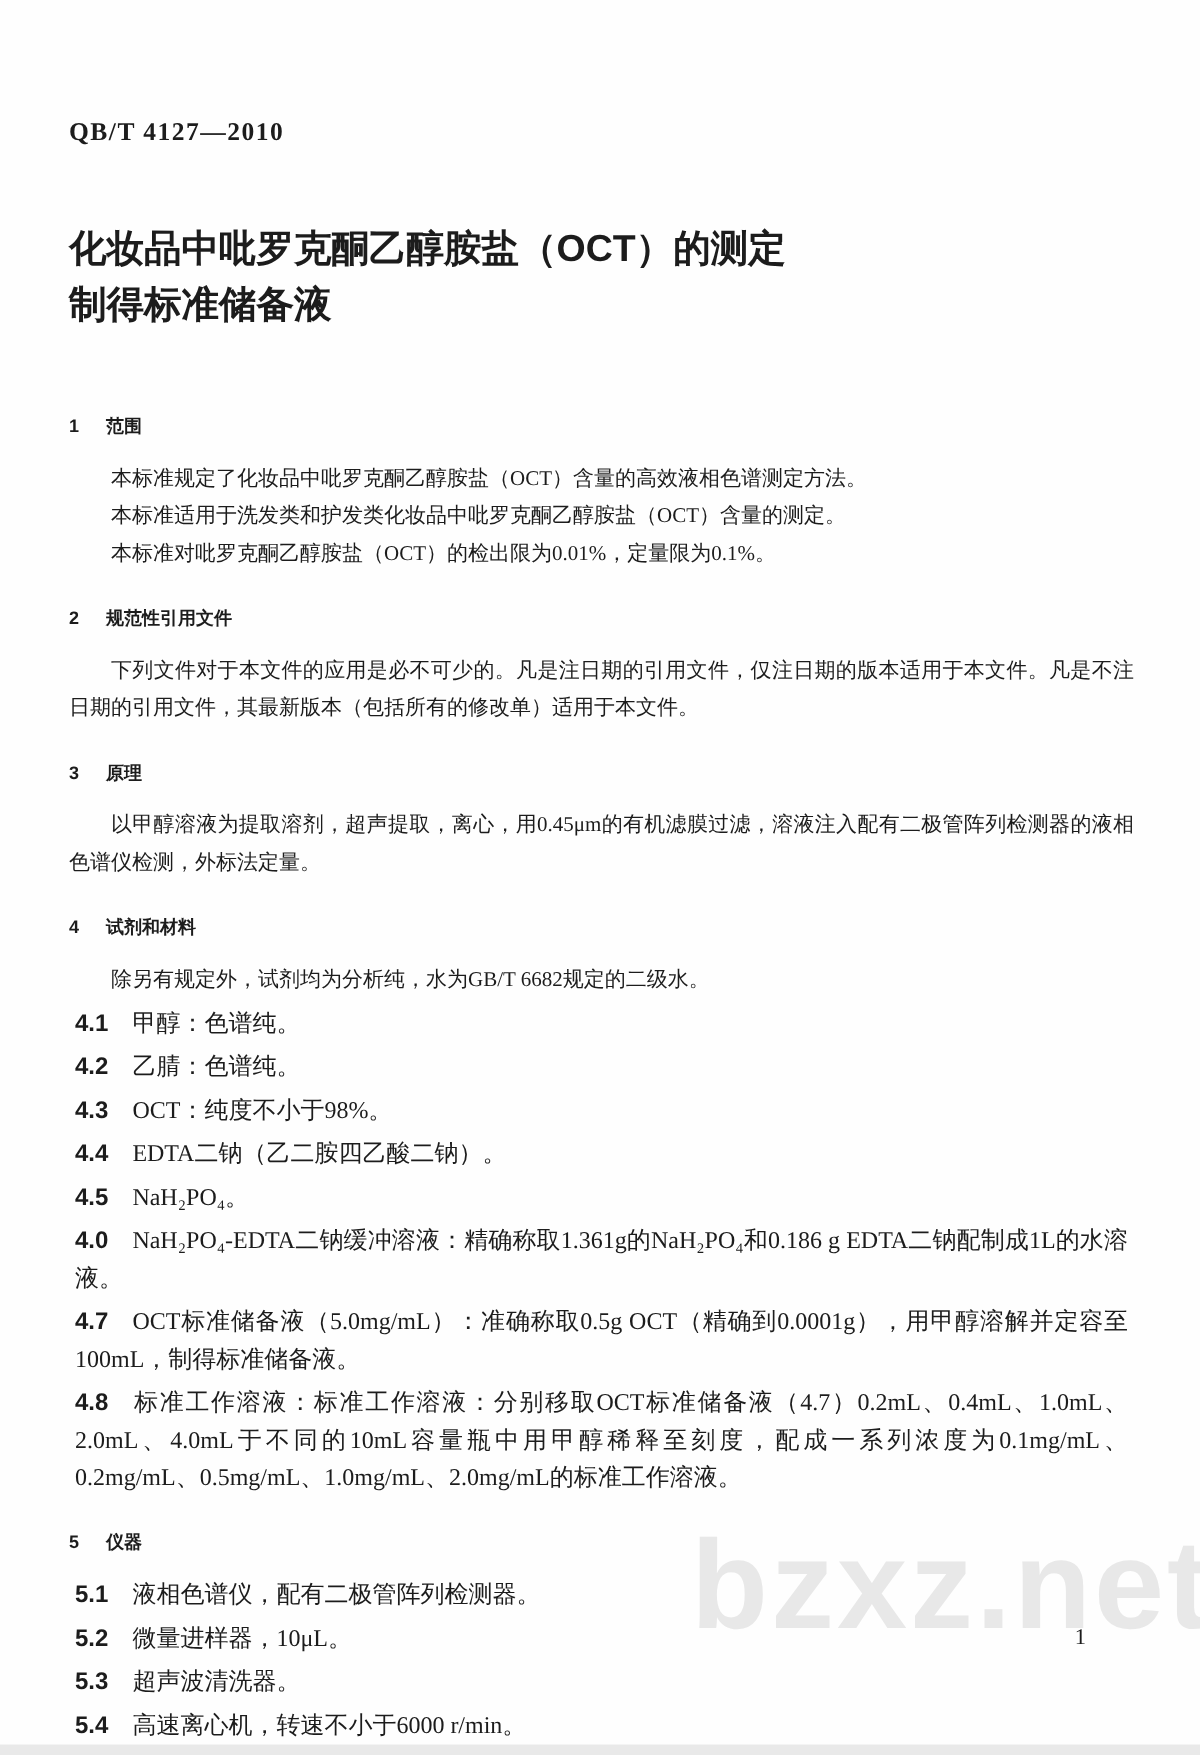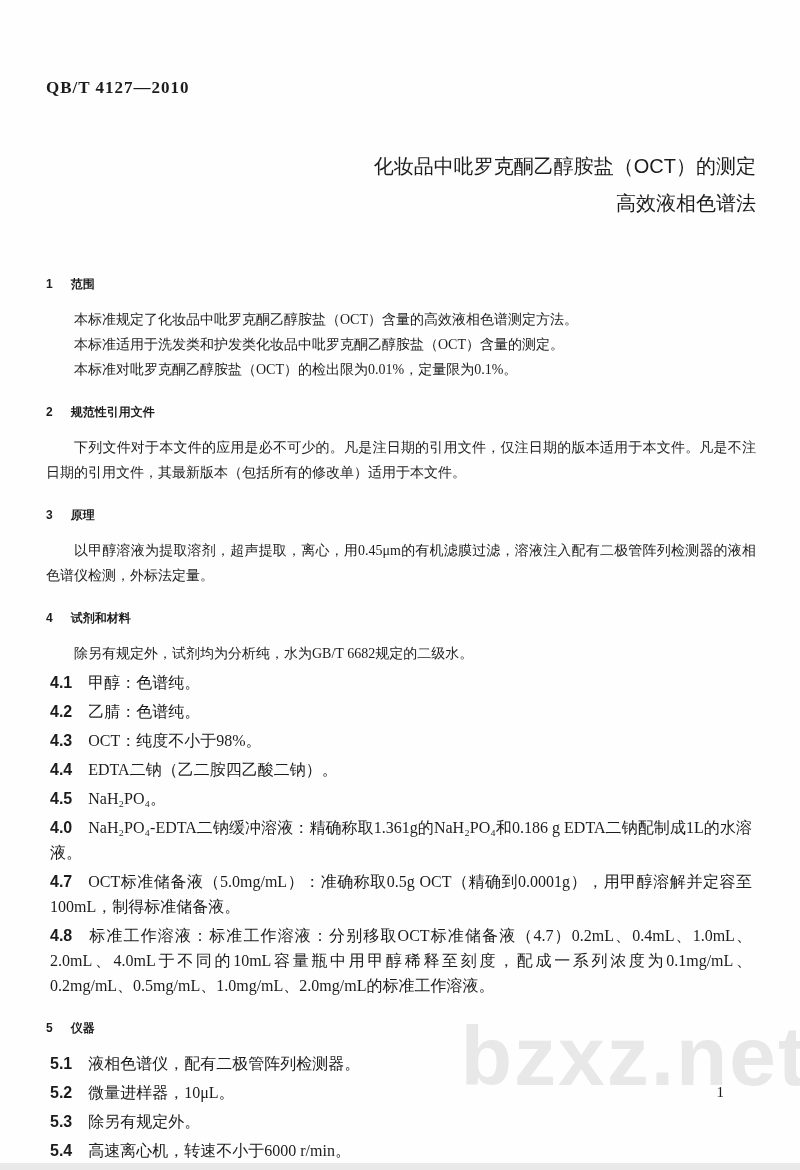--- a/index.html
+++ b/index.html
@@ -23,24 +23,24 @@
     padding-right: 11px;
   }
   .doc-code {
     font-family: "Liberation Serif", "DejaVu Serif", serif;
     font-weight: bold;
     font-size: 17px;
     letter-spacing: 1px;
   }
   .doc-title {
     margin: 50px 0 0 0;
-    text-align: right;
+    text-align: left;
     font-family: "Liberation Sans", "DejaVu Sans", sans-serif;
-    font-weight: normal;
-    font-size: 20px;
+    font-weight: bold;
+    font-size: 25px;
     line-height: 37px;
   }
   .doc-title .title-line { display: block; }
   .sections { margin-top: 50px; }
   .sec-heading {
     font-family: "Liberation Sans", "DejaVu Sans", sans-serif;
     font-weight: bold;
     font-size: 12px;
     margin: 18px 0 10px 0;
     line-height: 25px;
@@ -102,21 +102,21 @@
   <div class="watermark">bzxz.net</div>
 
   <div class="content">
 
     <div class="doc-header">
       <span class="doc-code">QB/T 4127—2010</span>
     </div>
 
     <h1 class="doc-title">
       <span class="title-line">化妆品中吡罗克酮乙醇胺盐（OCT）的测定</span>
-      <span class="title-line">高效液相色谱法</span>
+      <span class="title-line">制得标准储备液</span>
     </h1>
 
     <div class="sections">
 
       <section>
         <h2 class="sec-heading">
           <span class="snum">1</span><span>范围</span>
         </h2>
         <p class="para indent">本标准规定了化妆品中吡罗克酮乙醇胺盐（OCT）含量的高效液相色谱测定方法。</p>
         <p class="para indent">本标准适用于洗发类和护发类化妆品中吡罗克酮乙醇胺盐（OCT）含量的测定。</p>
@@ -151,21 +151,21 @@
         <p class="item"><span class="inum">4.7</span><span>OCT标准储备液（5.0mg/mL）：准确称取0.5g OCT（精确到0.0001g），用甲醇溶解并定容至100mL，制得标准储备液。</span></p>
         <p class="item"><span class="inum">4.8</span><span>标准工作溶液：标准工作溶液：分别移取OCT标准储备液（4.7）0.2mL、0.4mL、1.0mL、2.0mL、4.0mL于不同的10mL容量瓶中用甲醇稀释至刻度，配成一系列浓度为0.1mg/mL、0.2mg/mL、0.5mg/mL、1.0mg/mL、2.0mg/mL的标准工作溶液。</span></p>
       </section>
 
       <section>
         <h2 class="sec-heading">
           <span class="snum">5</span><span>仪器</span>
         </h2>
         <p class="item"><span class="inum">5.1</span><span>液相色谱仪，配有二极管阵列检测器。</span></p>
         <p class="item"><span class="inum">5.2</span><span>微量进样器，10μL。</span></p>
-        <p class="item"><span class="inum">5.3</span><span>除另有规定外。</span></p>
+        <p class="item"><span class="inum">5.3</span><span>超声波清洗器。</span></p>
         <p class="item"><span class="inum">5.4</span><span>高速离心机，转速不小于6000 r/min。</span></p>
         <p class="item"><span class="inum">5.5</span><span>分析天平，感量0.1mg。</span></p>
       </section>
 
     </div>
   </div>
 
   <div class="page-number">1</div>
   <div class="scan-edge-bottom"></div>
 

